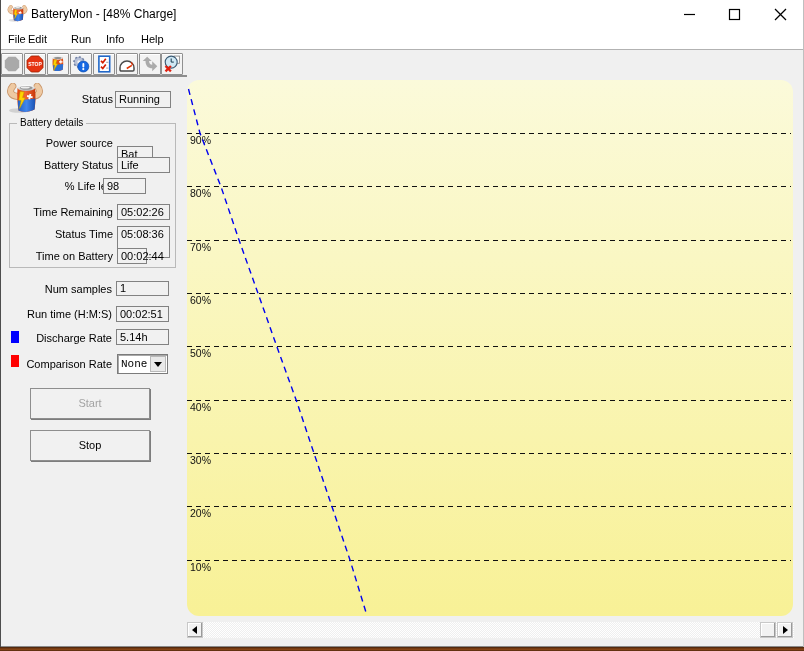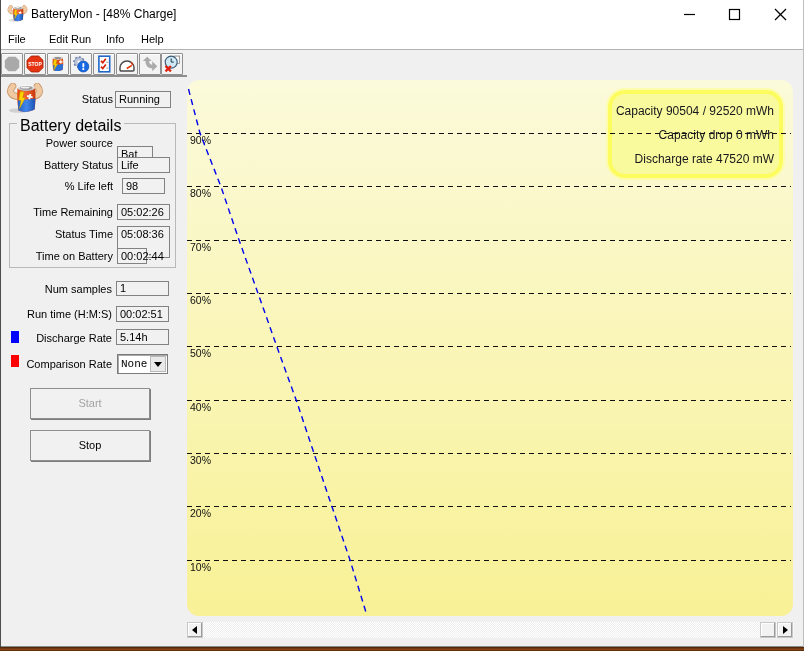--- a/index.html
+++ b/index.html
@@ -16,21 +16,21 @@
   .tbtn { position:absolute; top:53px; width:22px; height:22px; background:#f3f3f3;
           border:1px solid #909090; border-radius:1px; box-shadow:inset 0 1px 0 #ffffff; }
   .tbtn svg { position:absolute; left:1px; top:1px; }
   #tbshadow { left:0; top:75px; width:187px; height:2px; background:#8d8d8d; }
 
   
   .lbl { position:absolute; font-size:11px; color:#000; text-align:right; height:16px; line-height:16px; }
   .fld { position:absolute; left:115px; width:56px; height:17px; background:#f1f1f1;
          border:1px solid #828282; font-size:11px; line-height:14px; padding-left:3px; color:#000; }
   #groupbox { left:9px; top:123px; width:167px; height:145px; border:1px solid #b9b9b9; }
-  #grouplegend { left:17px; top:117px; padding:0 3px; background:#f0f0f0; font-size:16px; }
+  #grouplegend { left:17px; top:117px; padding:0 3px; background:#f0f0f0; font-size:10px; }
   .swatch { position:absolute; left:11px; width:8px; height:12px; }
   .pbtn { position:absolute; left:30px; width:120px; height:31px; background:#f1f1f1;
           border:1px solid #8e8e8e; box-shadow:1px 1px 0 #7d7d7d; font-size:11px;
           text-align:center; line-height:29px; }
 
   
   #combo { left:117px; top:354px; width:51px; height:20px; background:#fff;
            border:1px solid #7b7b7b; box-shadow:inset 1px 1px 0 #a8a8a8;font-family:Liberation Mono, monospace; }
   #combo-text { position:absolute; left:3px; top:3px; font-size:11px; }
   #combo-btn { position:absolute; right:1px; top:1px; width:16px; height:16px; background:#e9e9e9;
@@ -70,21 +70,21 @@
 
   <svg class="abs" style="left:680px;top:6px" width="112" height="16" viewBox="0 0 112 16">
     <line x1="4" y1="8.5" x2="15" y2="8.5" stroke="#000" stroke-width="1.2"></line>
     <rect x="49.5" y="3.5" width="10" height="10" fill="none" stroke="#000" stroke-width="1.2"></rect>
     <line x1="95" y1="3" x2="106" y2="14" stroke="#000" stroke-width="1.2"></line>
     <line x1="106" y1="3" x2="95" y2="14" stroke="#000" stroke-width="1.2"></line>
   </svg>
 
   <div id="menubar" class="abs"></div>
   <div class="menu-item" style="left:8px">File</div>
-  <div class="menu-item" style="left:49px">Edit</div>
+  <div class="menu-item" style="left:28px">Edit</div>
   <div class="menu-item" style="left:71px">Run</div>
   <div class="menu-item" style="left:106px">Info</div>
   <div class="menu-item" style="left:141px">Help</div>
   <div id="menusep" class="abs"></div>
   <div id="toolbar" class="abs"></div>
   <div id="tbshadow" class="abs"></div>
 
   <div class="tbtn" style="left:1px">
     <svg width="18" height="18" viewBox="0 0 18 18">
     <polygon points="5.4,1.8 12.6,1.8 16.2,5.4 16.2,12.6 12.6,16.2 5.4,16.2 1.8,12.6 1.8,5.4" fill="#a9a9a9"></polygon>
@@ -192,21 +192,21 @@
 
   <div class="lbl" style="left:0;top:91px;width:113px">Status</div>
   <div class="fld" style="top:91px">Running</div>
   <div id="groupbox" class="abs"></div>
   <div id="grouplegend" class="abs">Battery details</div>
   <div class="lbl" style="left:0;top:135px;width:113px">Power source</div>
   <div class="fld" style="left:117px;top:146px;width:36px;height:16px">Bat</div>
   <div class="lbl" style="left:0;top:157px;width:113px">Battery Status</div>
   <div class="fld" style="left:117px;top:157px;width:53px;height:16px">Life</div>
   <div class="lbl" style="left:0;top:178px;width:113px">% Life left</div>
-  <div class="fld" style="left:122px;top:178px;width:43px;height:16px">98</div>
+  <div class="fld" style="left:103px;top:178px;width:43px;height:16px">98</div>
   <div class="lbl" style="left:0;top:204px;width:113px">Time Remaining</div>
   <div class="fld" style="left:117px;top:204px;width:53px;height:16px">05:02:26</div>
   <div class="lbl" style="left:0;top:226px;width:113px">Status Time</div>
   <div class="fld" style="left:117px;top:226px;width:53px;height:32px">05:08:36</div>
   <div class="lbl" style="left:0;top:248px;width:113px">Time on Battery</div>
   <div class="fld" style="left:117px;top:248px;width:30px;height:16px">00:02:44</div>
 
   <div class="lbl" style="left:0;top:281px;width:112px">Num samples</div>
   <div class="fld" style="left:116px;top:281px;width:53px;height:15px;line-height:12px">1</div>
   <div class="lbl" style="left:0;top:306px;width:112px">Run time (H:M:S)</div>
@@ -219,21 +219,20 @@
   <div id="combo" class="abs">
     <div id="combo-text">None</div>
     <div id="combo-btn">
       <div id="combo-arrow"></div>
     </div>
   </div>
   <div class="pbtn" style="top:388px;color:#a3a3a3">Start</div>
   <div class="pbtn" style="top:430px;color:#000">Stop</div>
 
   <div id="chart" class="abs">
-    <div id="infobox">Capacity 90504 / 92520 mWh<br>Capacity drop 0 mWh<br>Discharge rate 47520 mW</div>
     <svg id="chartsvg" width="606" height="536" viewBox="0 0 606 536">
       <g stroke="#111111" stroke-width="1" stroke-dasharray="5 4">
         <line x1="0" y1="53.5" x2="604" y2="53.5"></line>
         <line x1="0" y1="106.5" x2="604" y2="106.5"></line>
         <line x1="0" y1="160.5" x2="604" y2="160.5"></line>
         <line x1="0" y1="213.5" x2="604" y2="213.5"></line>
         <line x1="0" y1="266.5" x2="604" y2="266.5"></line>
         <line x1="0" y1="320.5" x2="604" y2="320.5"></line>
         <line x1="0" y1="373.5" x2="604" y2="373.5"></line>
         <line x1="0" y1="426.5" x2="604" y2="426.5"></line>

